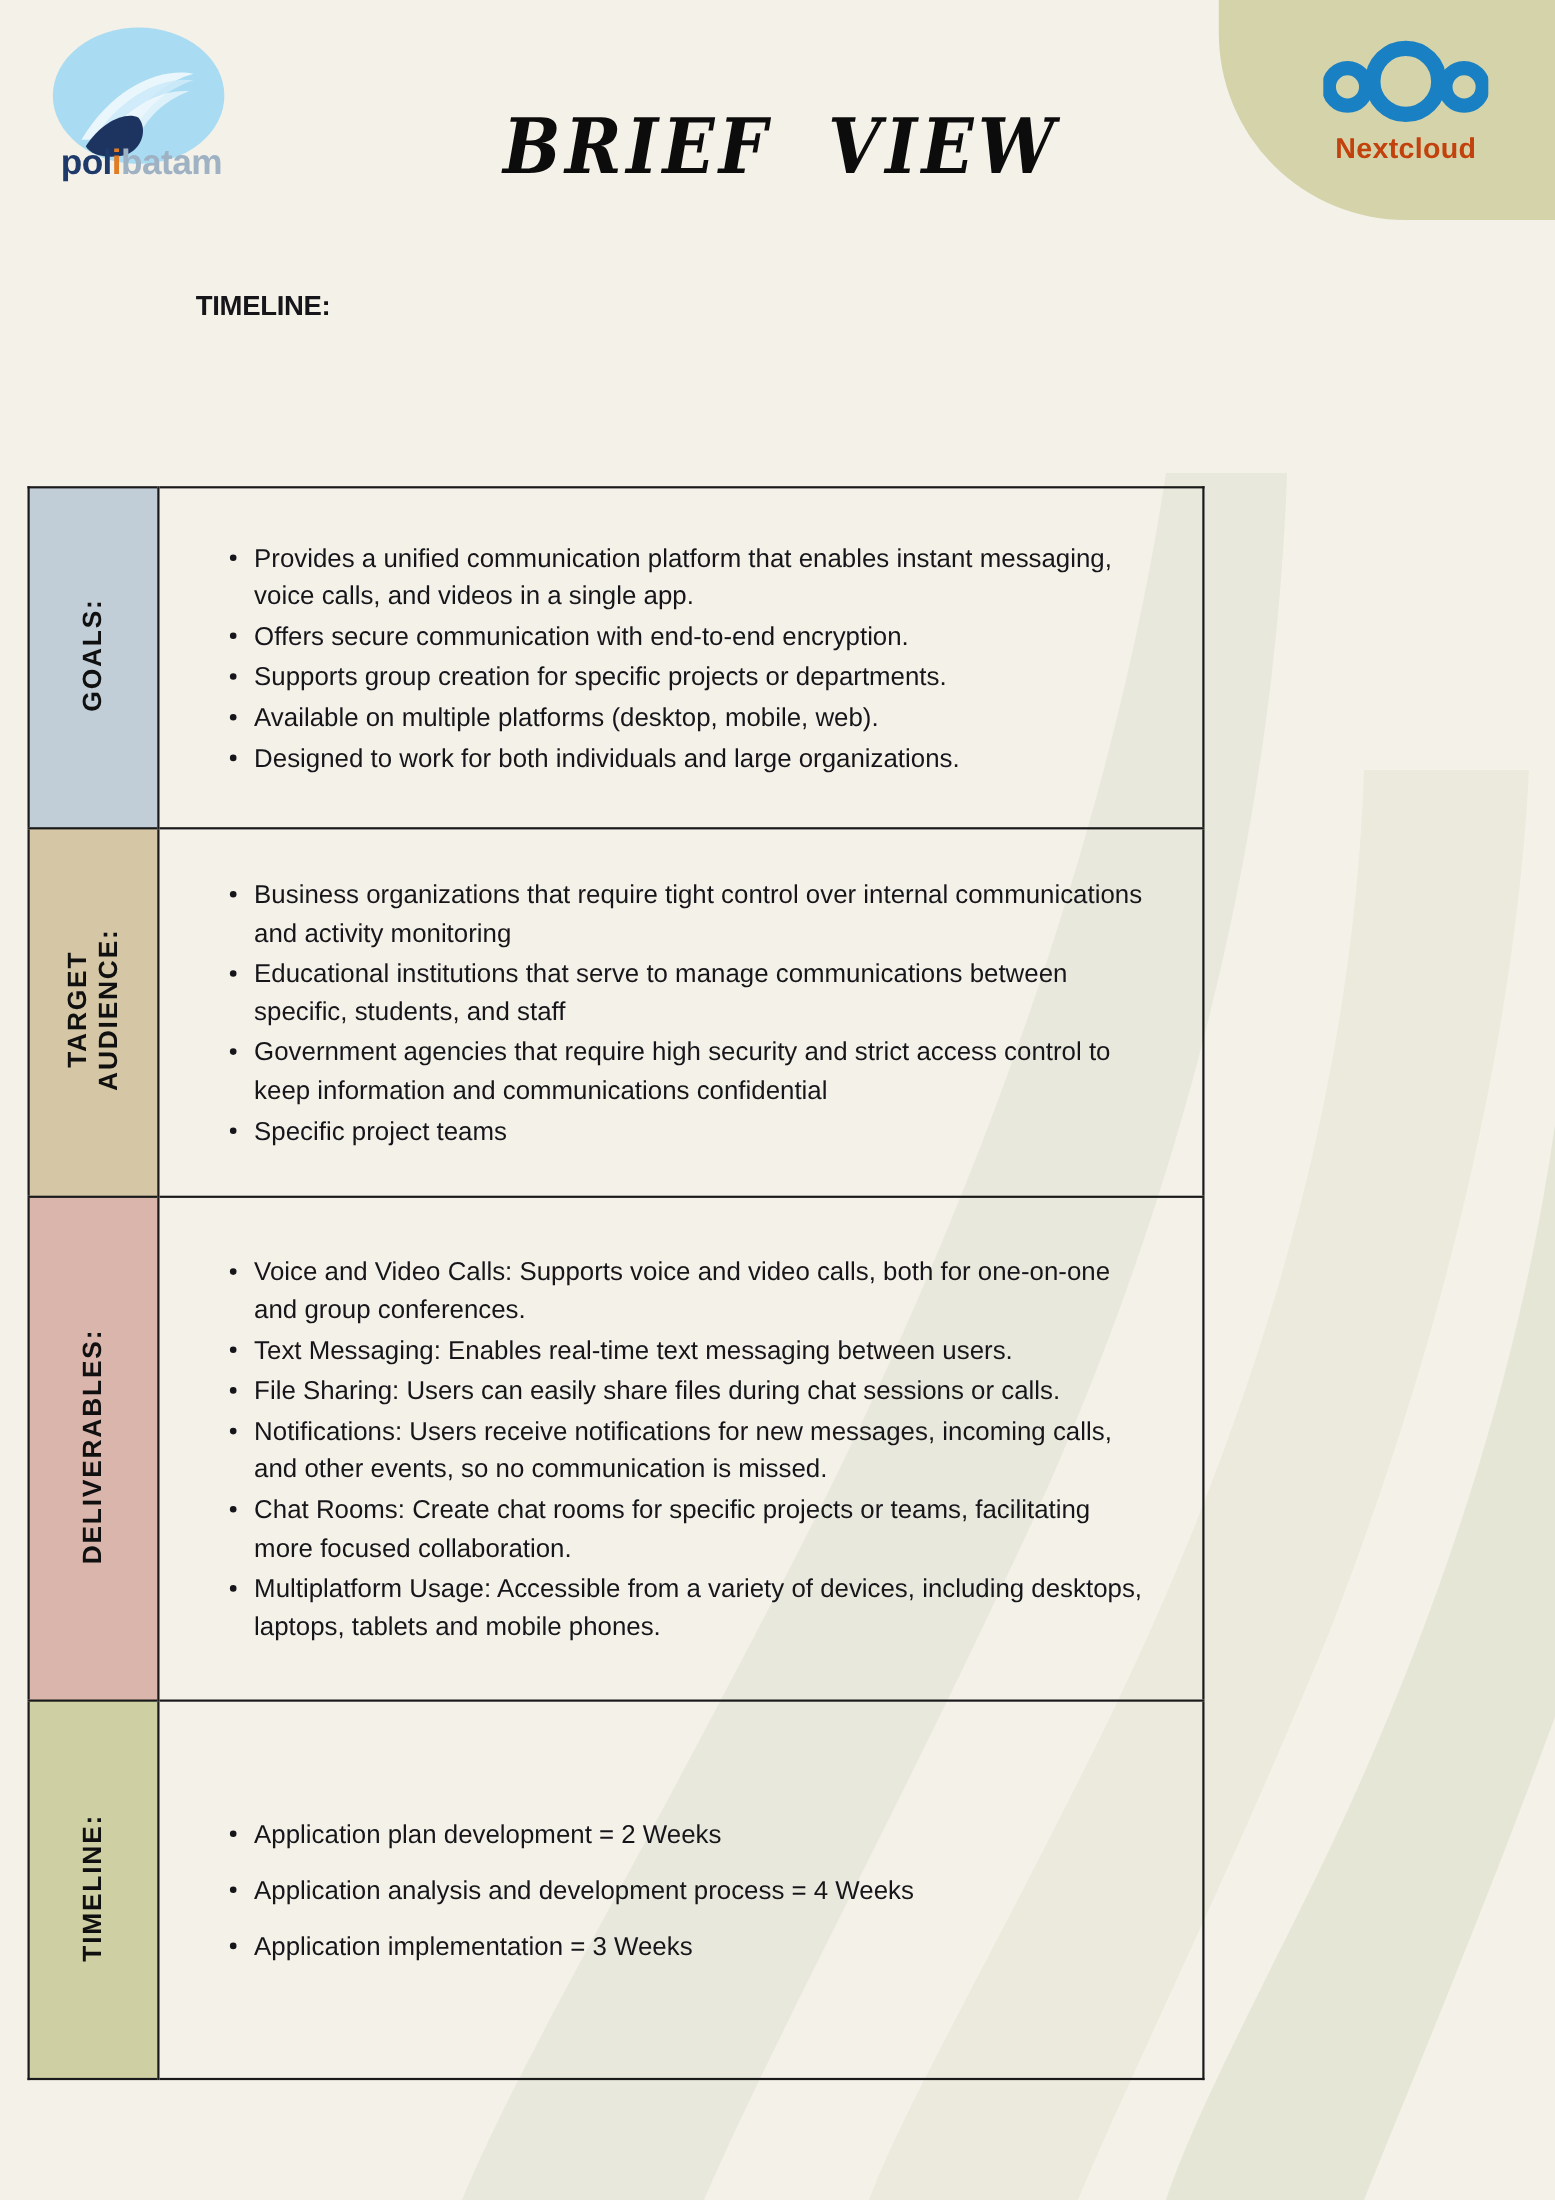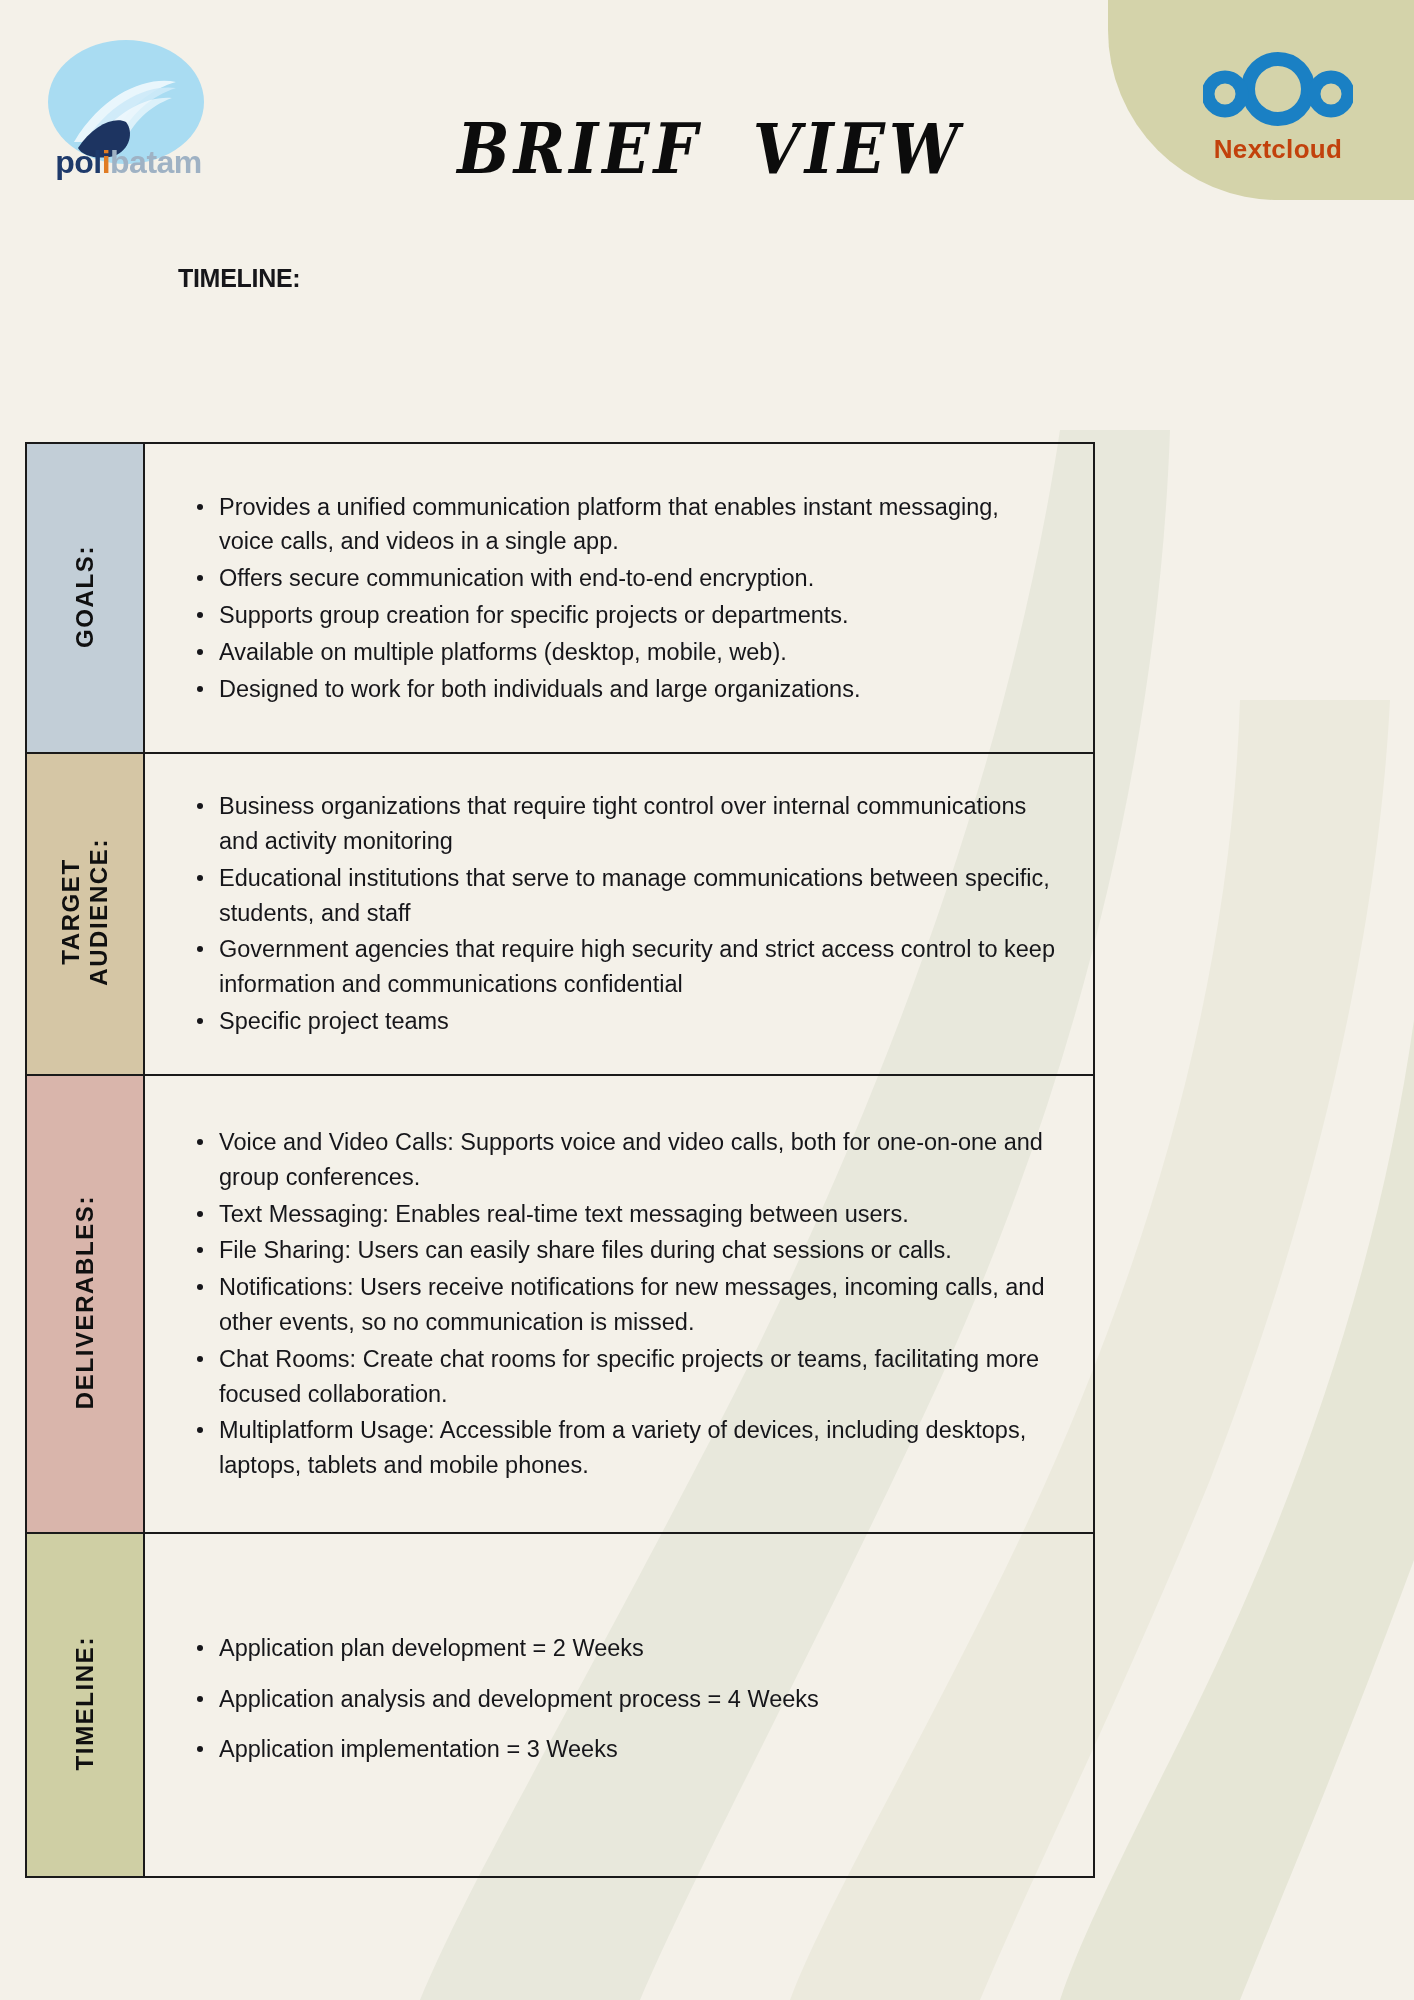--- a/index.html
+++ b/index.html
@@ -34,21 +34,21 @@
     width: 430px;
     height: 320px;
     background: #d4d3aa;
     border-radius: 0 0 0 170px;
     z-index: 1;
   }
 
   
   .header {
     position: absolute;
-    top: 16px; left: 0;
+    top: 1px; left: 0;
     width: 1414px;
     height: 200px;
     z-index: 3;
   }
 
   .polibatam-logo {
     position: absolute;
     left: 26px;
     top: 14px;
     width: 200px;
@@ -162,21 +162,21 @@
     white-space: pre;
     text-align: center;
     color: #101010;
   }
 
   .content-cell {
     padding: 26px 34px 26px 36px;
     vertical-align: middle;
   }
   .content-cell ul {
-    margin: 4px;
+    margin: 16px;
     padding-left: 34px;
     list-style: none;
   }
   .content-cell li {
     position: relative;
     font-size: 23.5px;
     line-height: 1.48;
     margin-bottom: 4px;
     color: #16161a;
   }

